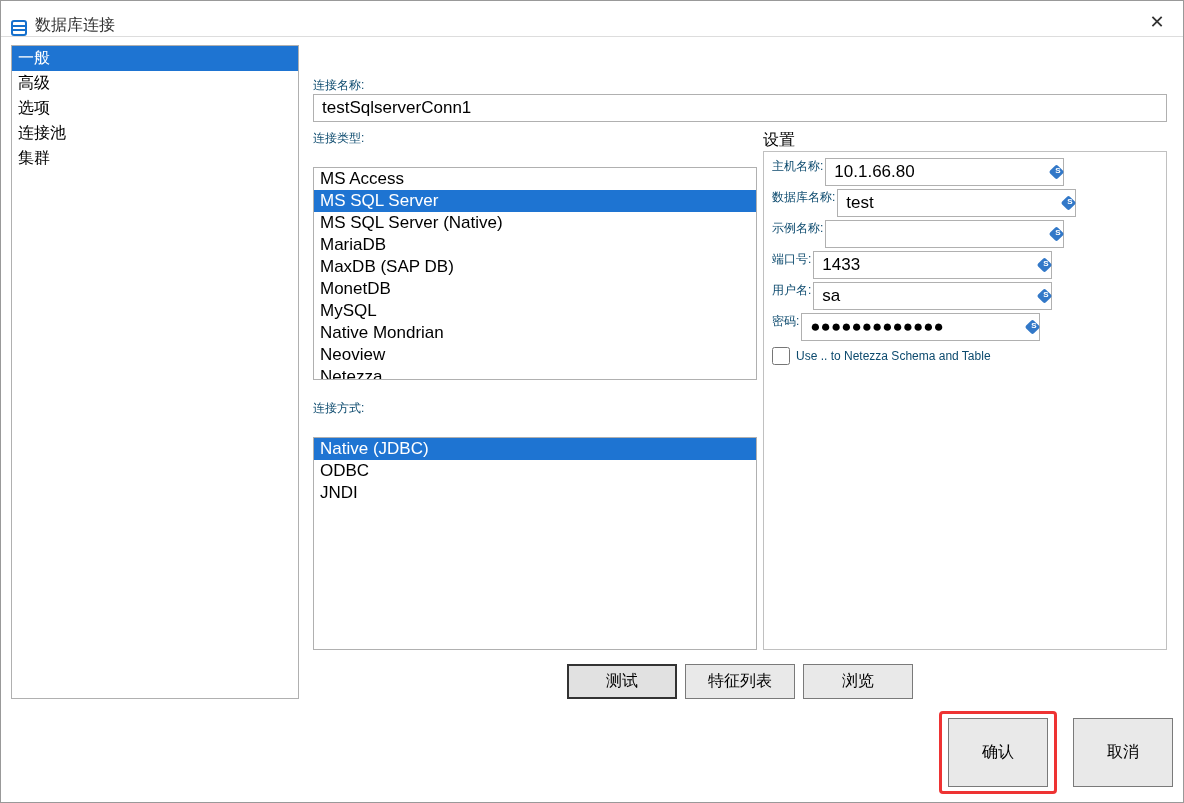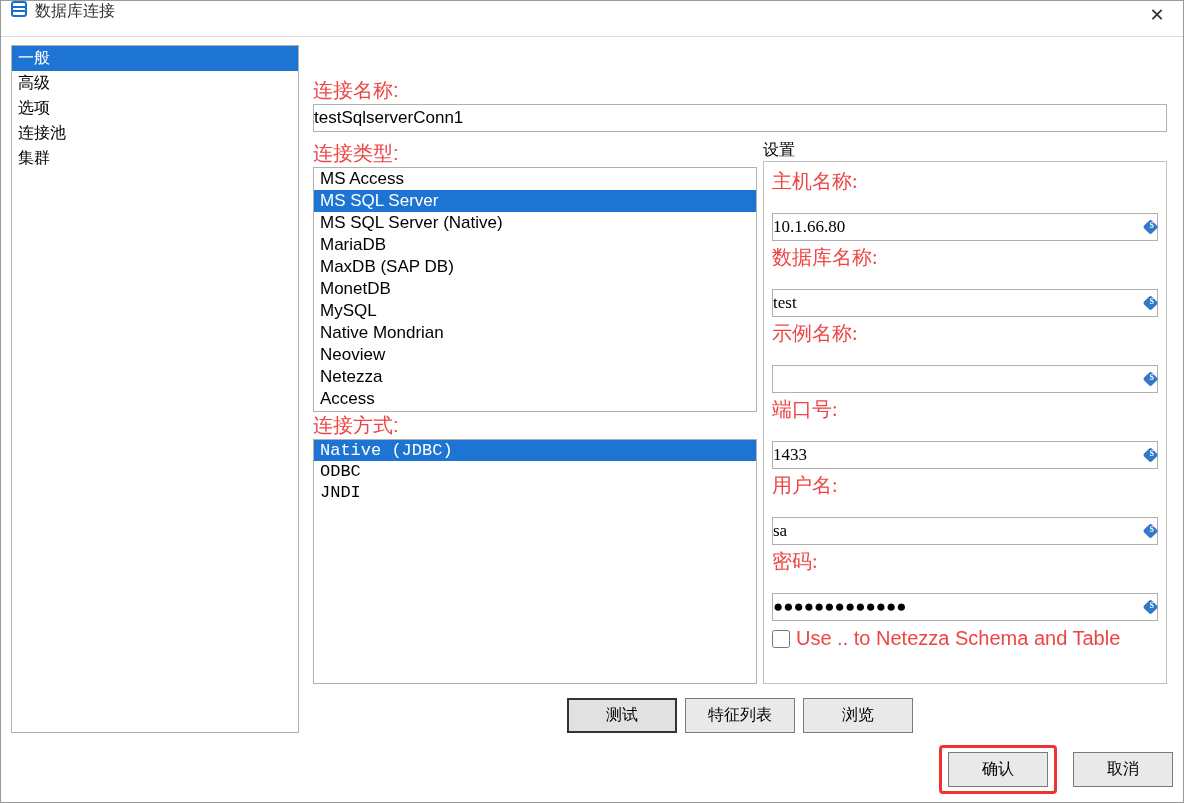--- a/index.html
+++ b/index.html
@@ -15,21 +15,21 @@
   width: 100%;
   height: 100%;
   background: #fff;
   border: 1px solid #999;
   display: flex;
   flex-direction: column;
 }
 .titlebar {
   height: 36px;
   display: flex;
-  align-items: flex-start;
+  align-items: flex-end;
   padding: 0 10px;
   border-bottom: 1px solid #ddd;
 }
 .titlebar .icon {
   width: 16px;
   height: 16px;
   border: 2px solid #1570cd;
   border-radius: 3px;
   margin-right: 8px;
   position: relative;
@@ -86,43 +86,43 @@
 .right-pane {
   flex: 1;
   display: flex;
   flex-direction: column;
   padding-top: 30px;
 }
 .row-full {
   padding: 2px 6px;
 }
 .label {
-  font-size: 20px;
-  color: #ef4444;
+  font-size: 12px;
+  color: #0c4a6e;
 }
 .text-input {
   width: 100%;
   border: 1px solid #b0b0b0;
   font-size: 17px;
-  padding: 3px 0;
+  padding: 3px 8px;
   font-family: inherit;
 }
 .split-row {
   flex: 1;
   display: flex;
   gap: 6px;
   margin-top: 6px;
   padding: 0 6px 6px 6px;
   overflow: hidden;
 }
 .col-left {
   width: 444px;
   display: flex;
   flex-direction: column;
-  gap: 0;
+  gap: 20px;
 }
 .col-right {
   flex: 1;
   display: flex;
   flex-direction: column;
   justify-content: center;
 }
 .listbox {
   border: 1px solid #b0b0b0;
   background: #fff;
@@ -134,38 +134,36 @@
   padding: 1px 6px;
   cursor: pointer;
   white-space: nowrap;
 }
 .listbox .li.sel {
   background: #1e74d2;
   color: #fff;
 }
 .method-box {
   height: 160px;
-  font-family: Liberation Mono, monospace;
 }
 .group {
   border: 1px solid #c0c0c0;
   padding: 6px 8px 8px 8px;
   flex: 1;
   display: flex;
   flex-direction: column;
   gap: 3px;
 }
 .group-title {
   font-size: 16px;
 }
 .field {
   display: flex;
-  flex-direction: column;
-  gap: 18px;
-  font-family: Liberation Serif, serif;
+  flex-direction: row;
+  gap: 2px;
 }
 .field-row {
   position: relative;
   display: flex;
   align-items: center;
 }
 .diamond {
   position: absolute;
   right: 2px;
   top: 50%;
@@ -220,21 +218,21 @@
   padding: 2px 10px 8px;
   align-items: center;
 }
 .btn-ok-wrap {
   border: 3px solid #e33;
   padding: 4px 6px;
   border-radius: 4px;
 }
 .btn-footer {
   min-width: 100px;
-  padding: 6px 18px;
+  padding: 23px 18px;
   font-size: 16px;
   border: 1px solid #7a7a7a;
   background: #e9e9e9;
   cursor: pointer;
 }
 ::-webkit-scrollbar { width: 17px; }
 ::-webkit-scrollbar-track { background: #f0f0f0; }
 ::-webkit-scrollbar-thumb { background: #c0c0c0; }
 ::-webkit-scrollbar-button { background: #e5e5e5; height: 17px; }
 </style>

